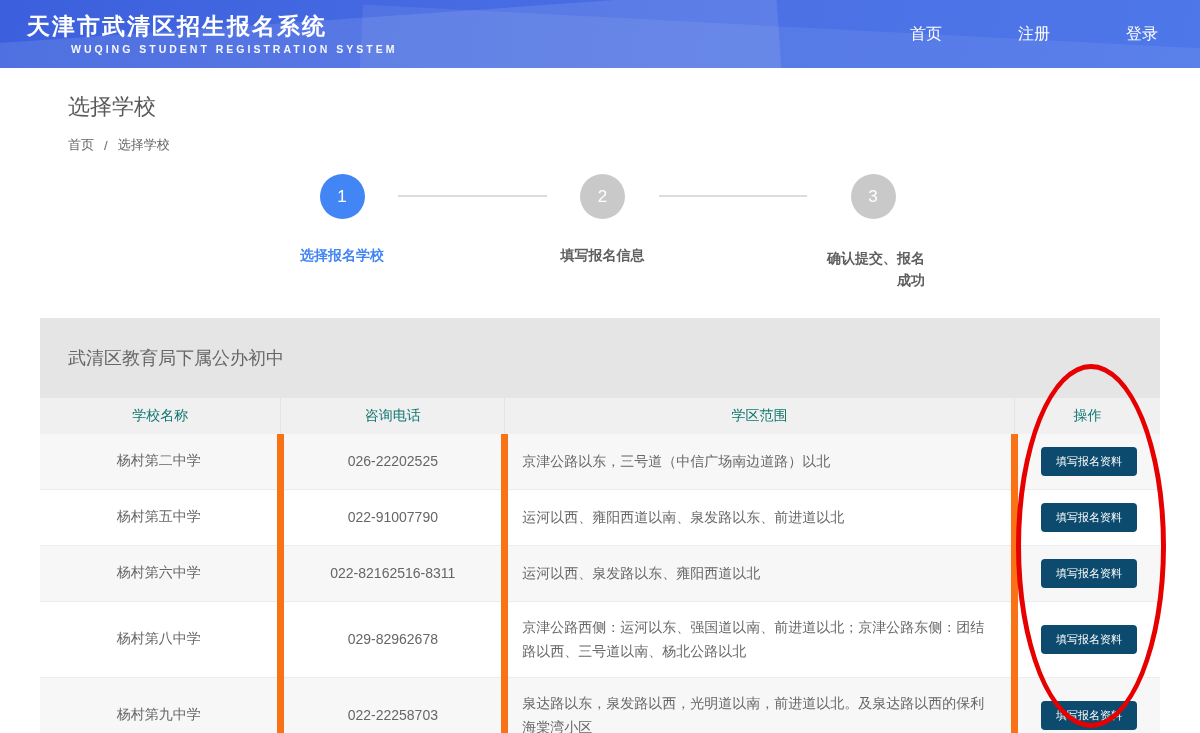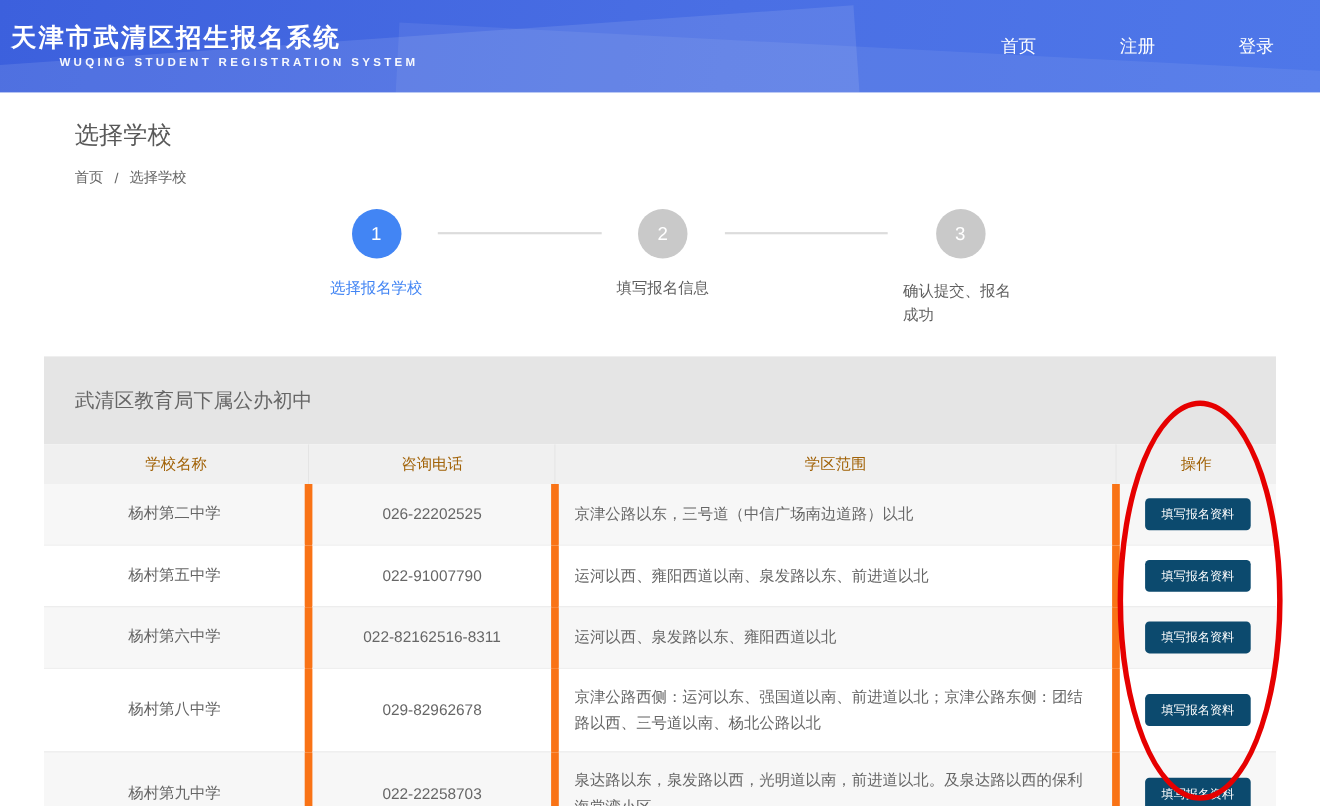--- a/index.html
+++ b/index.html
@@ -1,21 +1,21 @@
 <!DOCTYPE html>
 <html><head>
 <meta charset="utf-8">
 <style>
   * { margin: 0; padding: 0; box-sizing: border-box; }
   html, body { width: 1200px; height: 733px; overflow: hidden; background: #ffffff;
     font-family: "Liberation Sans", "DejaVu Sans", sans-serif; color: #666; }
 
   
-  .app-header { position: relative; height: 84px; background: linear-gradient(100deg, #3c60dd 0%, #4a6fe4 55%, #4e77e9 100%);
-    display: flex; align-items: center; justify-content: space-between; padding: 0 42px 0 10px; overflow: hidden; }
+  .app-header { position: relative; height: 68px; background: linear-gradient(100deg, #3c60dd 0%, #4a6fe4 55%, #4e77e9 100%);
+    display: flex; align-items: center; justify-content: space-between; padding: 0 42px 0 27px; overflow: hidden; }
   .app-header::before { content: ""; position: absolute; left: -5%; bottom: -40px; width: 70%; height: 90px;
     background: rgba(255,255,255,0.10); transform: rotate(-4deg); }
   .app-header::after { content: ""; position: absolute; right: -5%; bottom: -55px; width: 75%; height: 95px;
     background: rgba(255,255,255,0.07); transform: rotate(3deg); }
   .logo { position: relative; z-index: 2; line-height: 1.15; cursor: pointer; }
   .logo-title { color: #fff; font-size: 23px; font-weight: bold; letter-spacing: 2px; }
   .logo-sub { color: rgba(255,255,255,0.95); font-size: 10.5px; font-weight: bold; letter-spacing: 3px; margin-top: 3px; margin-left: 44px; }
   .nav { position: relative; z-index: 2; display: flex; gap: 76px; }
   .nav-item { color: #fff; font-size: 16px; cursor: pointer; }
 
@@ -24,33 +24,33 @@
   .page-title { font-size: 22px; color: #595959; font-weight: 400; }
   .breadcrumb { margin-top: 14px; font-size: 13px; color: #666; display: flex; gap: 10px; align-items: center; }
   .breadcrumb .crumb-home { cursor: pointer; }
 
   
   .steps { display: flex; align-items: flex-start; margin: 20px 0 0 300px; width: 625px; }
   .step { display: flex; flex-direction: column; align-items: center; }
   .step-circle { width: 45px; height: 45px; border-radius: 50%; background: #c9c9c9; color: #fff;
     font-size: 17px; display: flex; align-items: center; justify-content: center; }
   .step.active .step-circle { background: #4285f4; }
-  .step-label { margin-top: 18px; font-size: 14px; color: #5f5f5f; font-weight: 400; white-space: nowrap; text-align: left; }
+  .step-label { margin-top: 28px; font-size: 14px; color: #5f5f5f; font-weight: 700; white-space: nowrap; text-align: right; }
   .step.active .step-label { color: #4285f4; }
   .step.wrap .step-label { white-space: normal; max-width: 104px; line-height: 1.6; }
   .step-line { flex: 1; height: 2px; background: #dcdcdc; margin: 21px 14px 0 14px; }
 
   
   .card { margin: 26px 40px 0 40px; }
   .section-head { background: #e5e5e5; height: 80px; display: flex; align-items: center; padding-left: 28px; }
   .section-title { font-size: 18px; color: #666; }
 
   
   table { width: 100%; border-collapse: collapse; table-layout: fixed; }
-  thead th { background: #f0f0f0; height: 36px; font-size: 14px; font-weight: 400; color: #a16207;
+  thead th { background: #f0f0f0; height: 36px; font-size: 14px; font-weight: 400; color: #0f766e;
     border-right: 1px solid #e4e4e4; }
   thead th:last-child { border-right: none; }
   col.c-school { width: 21.5%; } col.c-phone { width: 20%; } col.c-district { width: 45.5%; } col.c-action { width: 13%; }
   tbody tr { border-bottom: 1px solid #ececec; }
   tbody tr:nth-child(odd) { background: #f7f7f7; }
   tbody tr:nth-child(even) { background: #ffffff; }
   tbody td { font-size: 14px; color: #666; padding: 13px 10px; border-right: 7px solid #f97316; }
   tbody td:last-child { border-right: none; }
   td.cell-school, td.cell-phone, td.cell-action { text-align: center; }
   td.cell-district { text-align: left; padding-left: 14px; padding-right: 18px; line-height: 1.75; }

